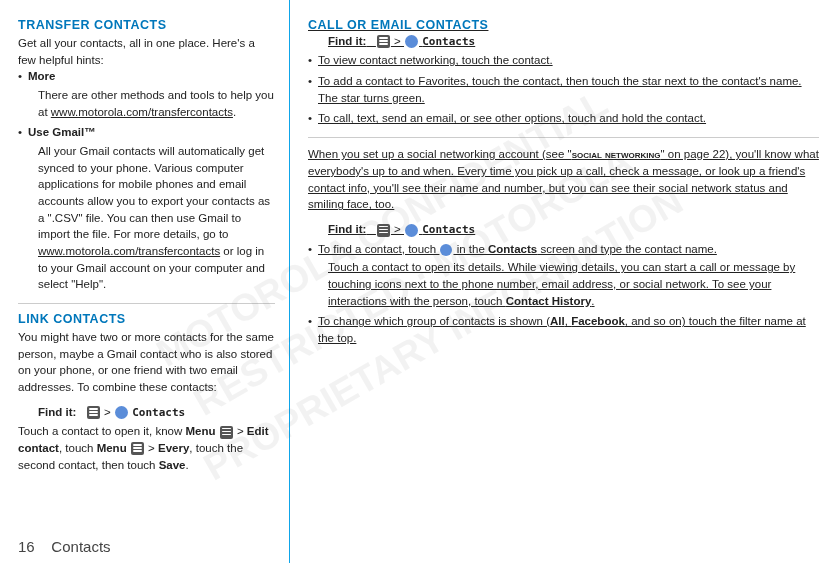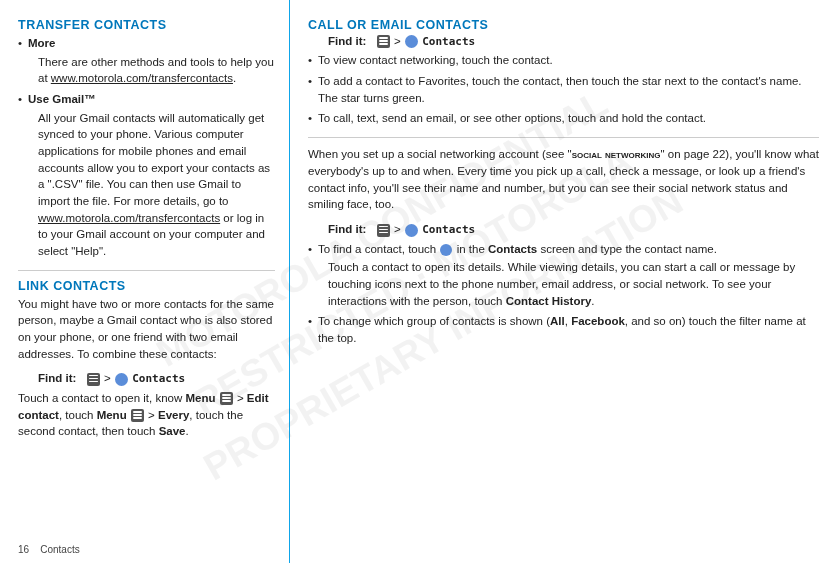--- a/index.html
+++ b/index.html
@@ -43,20 +43,21 @@
       padding: 18px 14px 10px 18px;
       border-right: 1px solid #0ea5e9;
       position: relative;
       z-index: 2;
     }
     .col-right {
       width: 535px;
       padding: 18px 6px 10px 18px;
       position: relative;
       z-index: 2;
+      text-decoration: underline;
     }
     .section-title {
       font-size: 12.5px;
       font-weight: bold;
       color: #0077bb;
       text-transform: uppercase;
       margin-bottom: 3px;
       letter-spacing: 0.5px;
     }
     .section-body {
@@ -117,21 +118,21 @@
     }
     .divider {
       border: none;
       border-top: 1px solid #ccc;
       margin: 8px 0;
     }
     .page-num {
       position: absolute;
       bottom: 8px;
       left: 18px;
-      font-size: 10px;
+      font-size: 15px;
       color: #444;
     }
     .bold { font-weight: bold; }
     .small-caps {
       font-variant: small-caps;
       font-size: 11px;
     }
     .indent {
       padding-left: 10px;
       margin-top: 2px;
@@ -151,20 +152,21 @@
       RESTRICTED · MOTOROLA<br>
       PROPRIETARY INFORMATION
     </div>
   </div>
 
   <div class="col-left">
 
     <div>
       <div class="section-title">TRANSFER CONTACTS</div>
       <div class="section-body">
+        <span>Get all your contacts, all in one place. Here's a few helpful hints:</span>
         <ul>
           <li>
             <span class="bold">More</span>
             <div class="indent">
               There are other methods and tools to help you at
               <span class="link">www.motorola.com/transfercontacts</span>.
             </div>
           </li>
           <li>
             <span class="bold">Use Gmail™</span>

